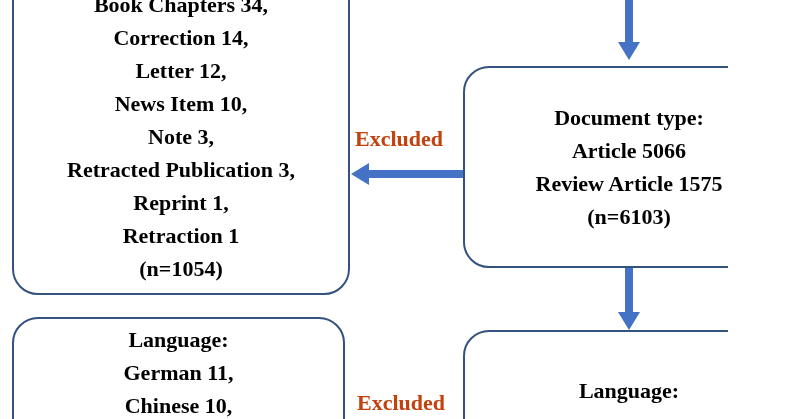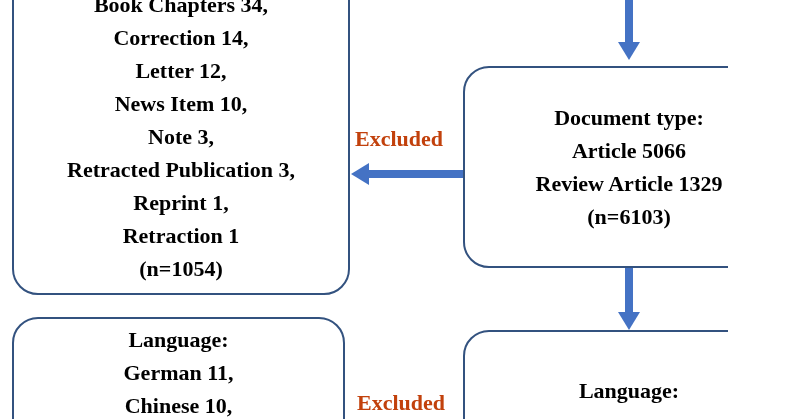--- a/index.html
+++ b/index.html
@@ -133,21 +133,21 @@
 
   <div class="box" id="box-excluded-language">
     <div class="box-text">Language:
 German 11,
 Chinese 10,</div>
   </div>
 
   <div class="box" id="box-doctype">
     <div class="box-text">Document type:
 Article 5066
-Review Article 1329
+Review Article 1575
 (n=6103)</div>
   </div>
 
   <div class="box" id="box-language">
     <div class="box-text">Language:</div>
   </div>
 
   <div class="arrow-shaft" id="arrow-top-shaft"></div>
   <div class="arrow-head head-down" id="arrow-top-head"></div>
 

